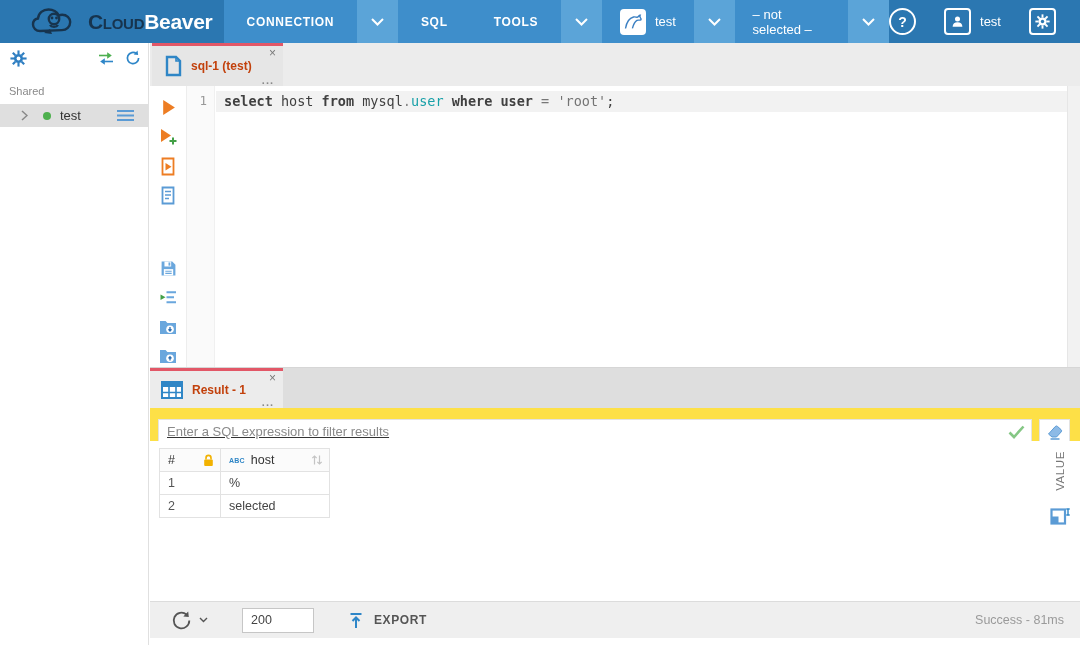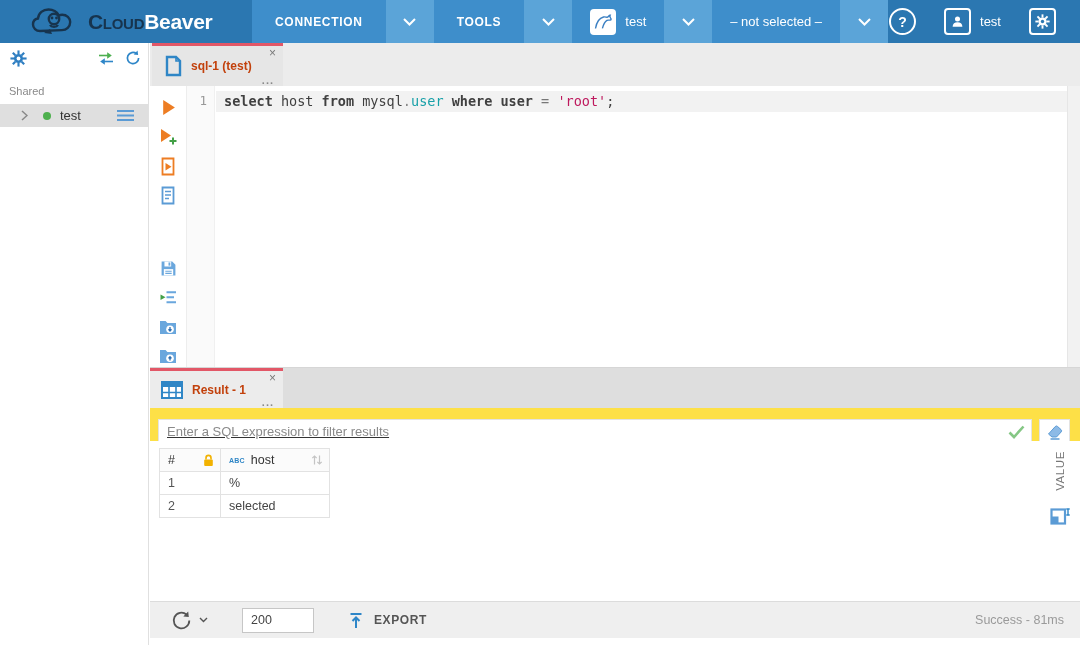--- a/index.html
+++ b/index.html
@@ -74,21 +74,21 @@
   .active-line { position:absolute; left:29px; right:0; top:5px; height:21px; background:#f2f2f2; }
   .line-number { position:absolute; left:0; top:7px; width:28px; text-align:right;
     padding-right:8px; color:#999; font-size:12.5px; }
   .code-content { position:absolute; left:37px; top:7px; right:10px; white-space:pre; }
   .tok { white-space:pre; }
   .kw { color:#404040; font-weight:bold; }
   .plain { color:#3f3f3f; }
   .dot { color:#888; }
   .type { color:#18a0a8; }
   .op { color:#777; }
-  .str { color:#be185d; }
+  .str { color:#737373; }
   .vscrollbar { width:13px; background:#f2f2f2; border-left:1px solid #e6e6e6; cursor:pointer; }
 
   
   .result-tabbar { position:absolute; left:0; top:324px; right:0; height:41px;
     background:#dedede; border-top:1px solid #d6d6d6; display:flex; }
   .result-tab { width:133px; background:#ececec; }
 
   
   .filter-bar { position:absolute; left:0; top:365px; right:0; height:33px;
     background:#fde047; display:flex; align-items:center; padding:14px 10px 0 8px; gap:7px;text-decoration:underline; }
@@ -153,20 +153,21 @@
     <span class="brand-text"><span class="brand-bold">Cloud</span><span class="brand-light">Beaver</span></span>
   </div>
 
   <div class="topbar-menu">
     <div class="tb-seg label">CONNECTION</div>
     <div class="tb-seg tb-chev">
       <svg width="13" height="8" viewBox="0 0 13 8">
           <path d="M1 1l5.5 5.5L12 1" stroke="#fff" stroke-width="2" fill="none"></path>
         </svg>
     </div>
+    <div class="tb-seg label">SQL</div>
     <div class="tb-seg label">TOOLS</div>
     <div class="tb-seg tb-chev">
       <svg width="13" height="8" viewBox="0 0 13 8">
           <path d="M1 1l5.5 5.5L12 1" stroke="#fff" stroke-width="2" fill="none"></path>
         </svg>
     </div>
     <div class="tb-seg picker">
       <span class="mysql-box">
         <svg width="18" height="16" viewBox="0 0 18 16">
             <path d="M1.5 14.5C2.5 8.5 5.5 4 9.5 3c2-.5 3 .6 4 .1 1-.4 1.4-1.6 2.6-1.8-.5 1.1-.2 1.8.4 2.6.8 1 .8 2-.4 2.2-1 .2-2.1-.3-3.1.3-2.6 1.6-3.6 4.2-4.6 8" fill="none" stroke="#3a7fc2" stroke-width="1.4"></path>

